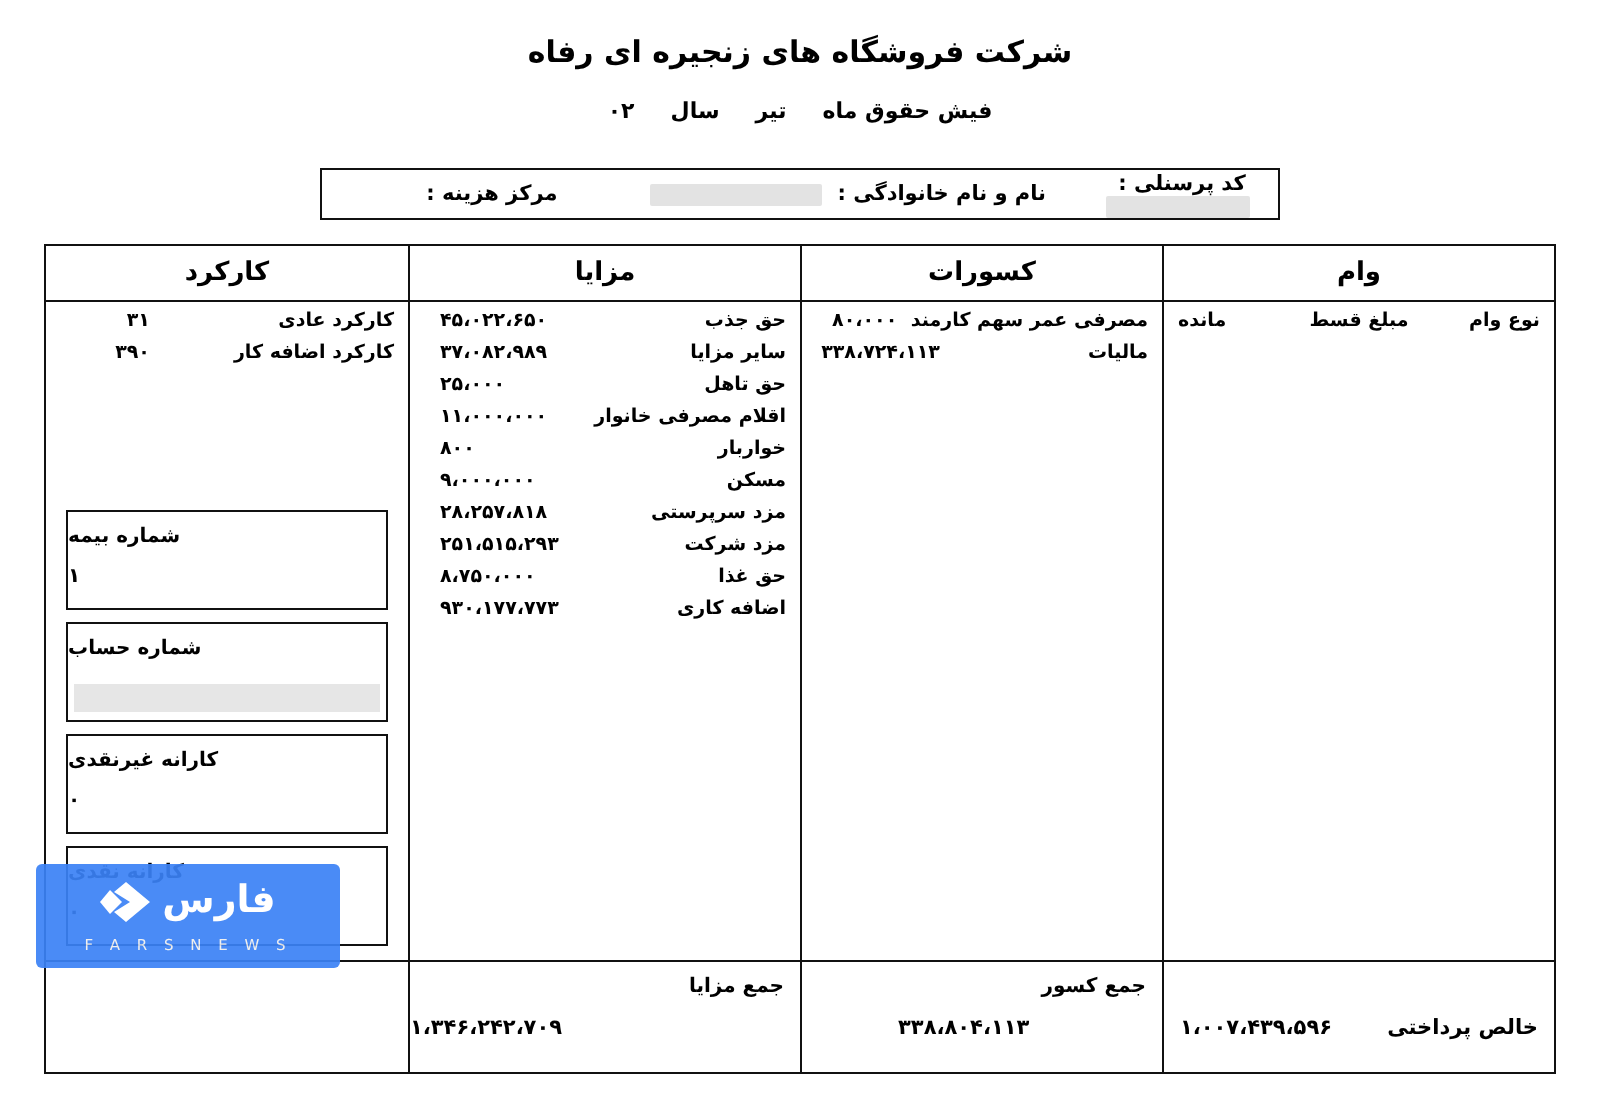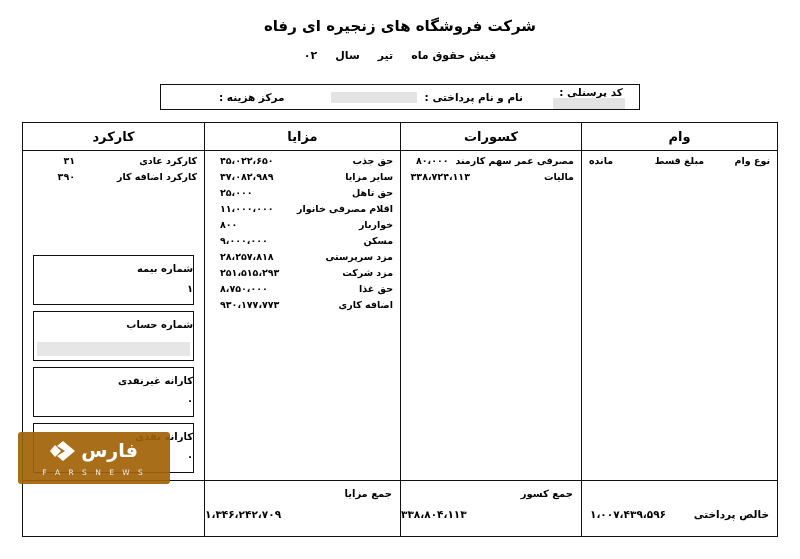--- a/index.html
+++ b/index.html
@@ -154,21 +154,21 @@
     top: 132px;
     right: 10px;
     left: 10px;
   }
   .sbox {
     border: 1.5px solid #111;
     box-sizing: border-box;
     height: 50px;
     margin-bottom: 6px;
     position: relative;
-    text-align: right;
+    text-align: left;
   }
   .sbox .sb-title {
     font-size: 10px;
     font-weight: bold;
     padding-top: 7px;
   }
   .sbox .sb-value {
     font-size: 10px;
     font-weight: bold;
     padding-top: 9px;
@@ -192,21 +192,21 @@
     box-sizing: border-box;
     display: flex;
     flex-direction: row;
   }
   .tcell {
     box-sizing: border-box;
     position: relative;
     height: 100%;
   }
   .tcell.t-vam      { width: 26.0%; border-left: 1.5px solid #111; }
-  .tcell.t-kosurat  { width: 24.0%; border-left: 1.5px solid #111; }
+  .tcell.t-kosurat  { width: 24.0%; border-left: 1.5px solid #111; padding-left: 48px; }
   .tcell.t-mazaya   { width: 26.0%; border-left: 1.5px solid #111; }
   .tcell.t-karkard  { width: 24.0%; }
 
   .t-title {
     font-size: 10px;
     font-weight: bold;
     text-align: right;
     padding: 7px 8px 0 0;
   }
   .t-line {
@@ -227,21 +227,21 @@
     direction: rtl;
   }
 
   
   .watermark {
     position: absolute;
     left: 18px;
     top: 432px;
     width: 152px;
     height: 52px;
-    background: #a16207;
+    background: #3b82f6;
     border-radius: 3px;
     z-index: 5;
     display: flex;
     flex-direction: column;
     align-items: center;
     justify-content: center;
     opacity: 0.92;
   }
   .wm-top {
     display: flex;
@@ -274,21 +274,21 @@
   <span>سال</span>
   <span>۰۲</span>
 </div>
 
 <div class="person-bar">
   <div class="pf pf-code">
     <span class="pf-label">کد پرسنلی :</span>
     <span class="redact r-code"></span>
   </div>
   <div class="pf pf-name">
-    <span class="pf-label">نام و نام پرداختی :</span>
+    <span class="pf-label">نام و نام خانوادگی :</span>
     <span class="redact r-name"></span>
   </div>
   <div class="pf pf-center">
     <span class="pf-label">مرکز هزینه :</span>
   </div>
 </div>
 
 <div class="table-wrap">
   <div class="cols">
 

